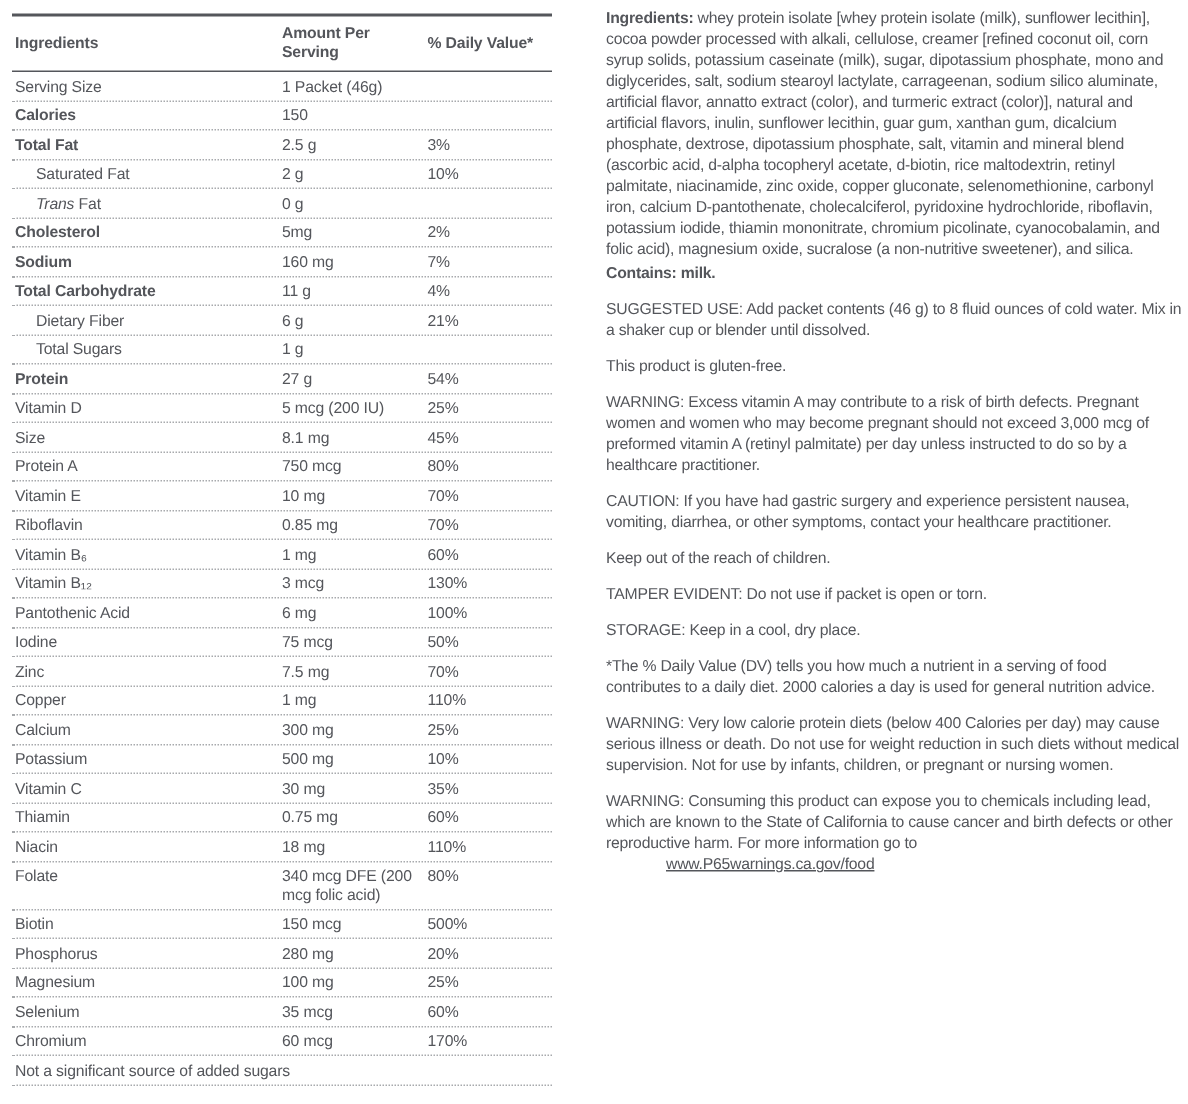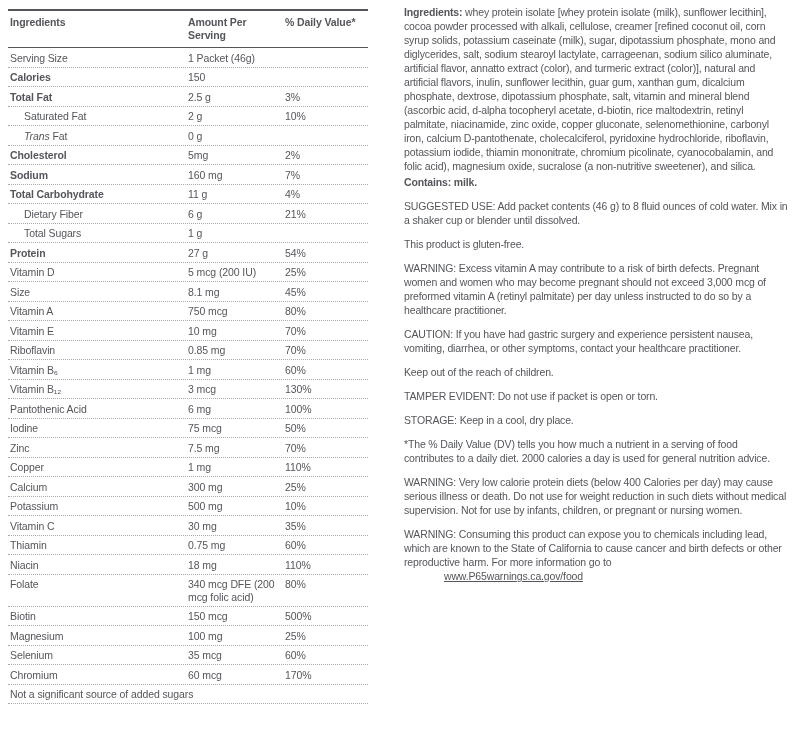--- a/index.html
+++ b/index.html
@@ -16,21 +16,21 @@
   
   .facts {
     position: absolute;
     left: 8px; top: 9px;
     width: 360px;
     font-size: 10.5px;
     letter-spacing: -0.1px;
   }
   .thead {
     display: flex;
-    align-items: flex-start;
+    align-items: center;
     border-top: 2px solid #54565b;
     border-bottom: 1.5px solid #54565b;
     padding: 5px 0 5px;
     line-height: 13px;
     font-weight: 700;
   }
   .row {
     display: flex;
     align-items: flex-start;
     border-bottom: 1px dotted #a8aaad;
@@ -151,21 +151,21 @@
     <span class="c3">25%</span>
   </div>
 
   <div class="row">
     <span class="c1"><i class="it"></i><span>Size</span></span>
     <span class="c2">8.1 mg</span>
     <span class="c3">45%</span>
   </div>
 
   <div class="row">
-    <span class="c1"><i class="it"></i><span>Vitamin A</span></span>
+    <span class="c1"><i class="it"></i><span>Protein A</span></span>
     <span class="c2">750 mcg</span>
     <span class="c3">80%</span>
   </div>
 
   <div class="row">
     <span class="c1"><i class="it"></i><span>Vitamin E</span></span>
     <span class="c2">10 mg</span>
     <span class="c3">70%</span>
   </div>
 
@@ -246,20 +246,25 @@
     <span class="c2">340 mcg DFE (200 mcg folic acid)</span>
     <span class="c3">80%</span>
   </div>
 
   <div class="row">
     <span class="c1"><i class="it"></i><span>Biotin</span></span>
     <span class="c2">150 mcg</span>
     <span class="c3">500%</span>
   </div>
 
+  <div class="row">
+    <span class="c1"><i class="it"></i><span>Phosphorus</span></span>
+    <span class="c2">280 mg</span>
+    <span class="c3">20%</span>
+  </div>
 
   <div class="row">
     <span class="c1"><i class="it"></i><span>Magnesium</span></span>
     <span class="c2">100 mg</span>
     <span class="c3">25%</span>
   </div>
 
   <div class="row">
     <span class="c1"><i class="it"></i><span>Selenium</span></span>
     <span class="c2">35 mcg</span>

